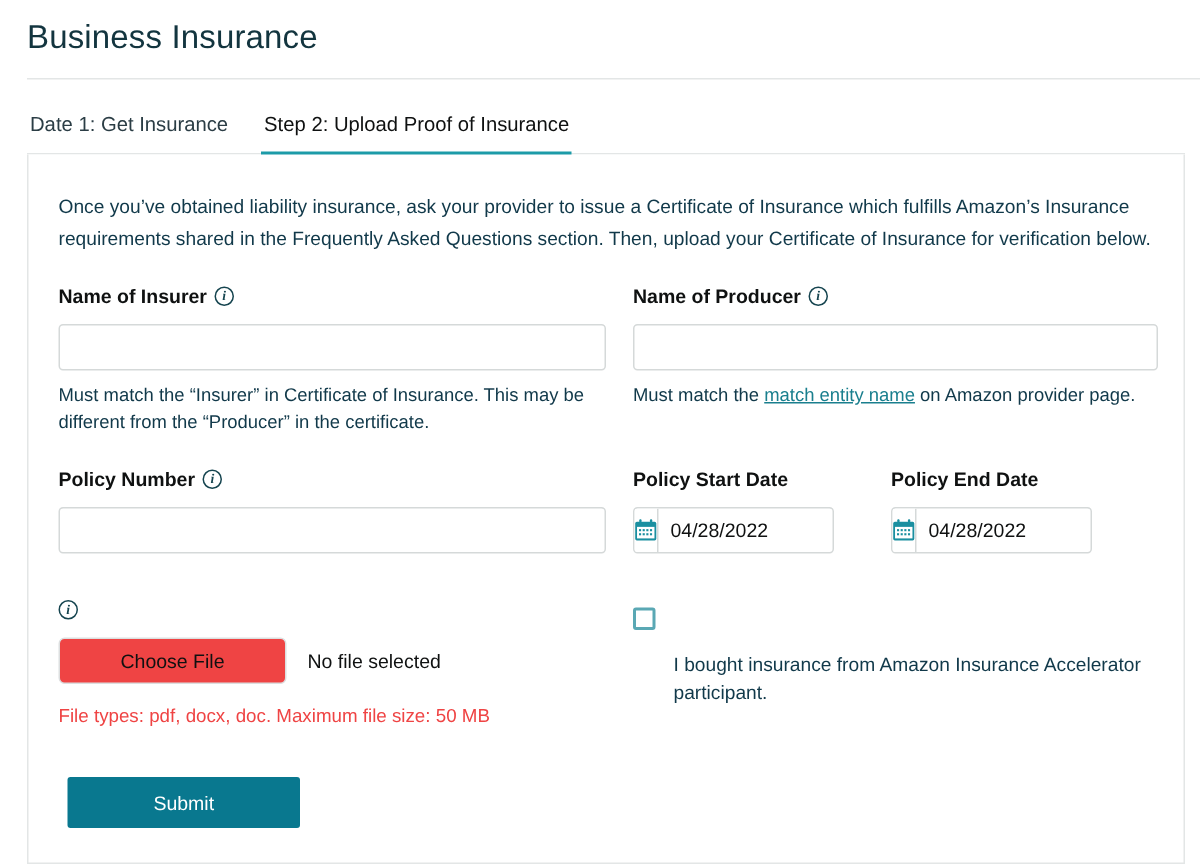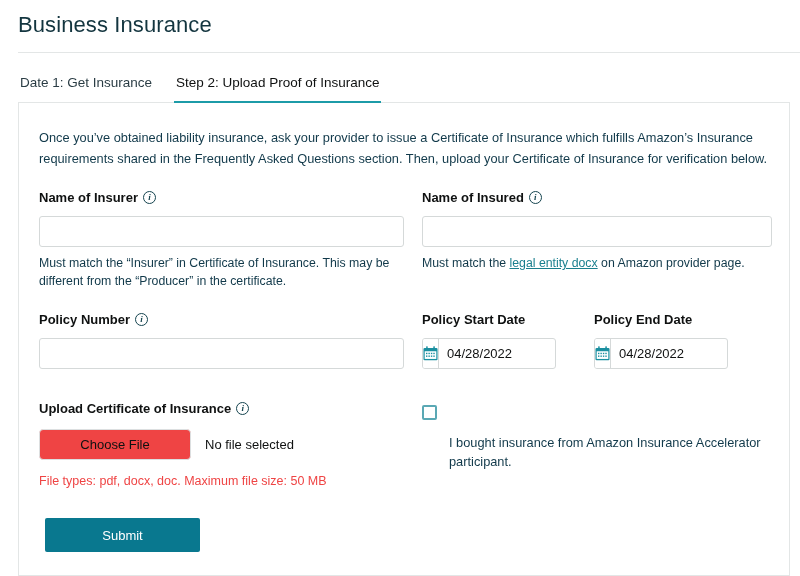--- a/index.html
+++ b/index.html
@@ -284,26 +284,26 @@
       <div class="field-label">
         <span>Name of Insurer</span>
         <span class="info-icon">i</span>
       </div>
       <input class="text-input" style="margin-top: 10px;" type="text" placeholder="">
       <div class="helper" style="margin-top:7px; width:360px;">Must match the “Insurer” in Certificate of Insurance. This may be different from the “Producer” in the certificate.</div>
     </div>
 
     <div class="col-right" style="top:86px; width:350px;">
       <div class="field-label">
-        <span>Name of Insured</span>
+        <span>Name of Producer</span>
         <span class="info-icon">i</span>
       </div>
       <input class="text-input" style="margin-top: 10px;" type="text" placeholder="">
       <div class="helper" style="margin-top:7px; width:350px;">
-        <span>Must match the </span><a href="#">legal entity docx</a><span> on Amazon provider page.</span>
+        <span>Must match the </span><a href="#">match entity name</a><span> on Amazon provider page.</span>
       </div>
     </div>
 
     <div class="col-left" style="top:208px; width:365px;">
       <div class="field-label">
         <span>Policy Number</span>
         <span class="info-icon">i</span>
       </div>
       <input class="text-input" style="margin-top: 10px;" type="text" placeholder="">
     </div>
@@ -357,21 +357,20 @@
               </svg>
             </div>
             <input class="date-value" type="text" value="04/28/2022" style="">
           </div>
         </div>
       </div>
     </div>
 
     <div class="col-left" style="top:297px; width:365px;">
       <div class="field-label">
-        <span>Upload Certificate of Insurance</span>
         <span class="info-icon">i</span>
       </div>
       <div class="file-row">
         <div class="choose-file-btn">Choose File</div>
         <div class="no-file">No file selected</div>
       </div>
       <div class="file-types">File types: pdf, docx, doc. Maximum file size: 50 MB</div>
     </div>
 
     <div class="col-right" style="top:300px;">

